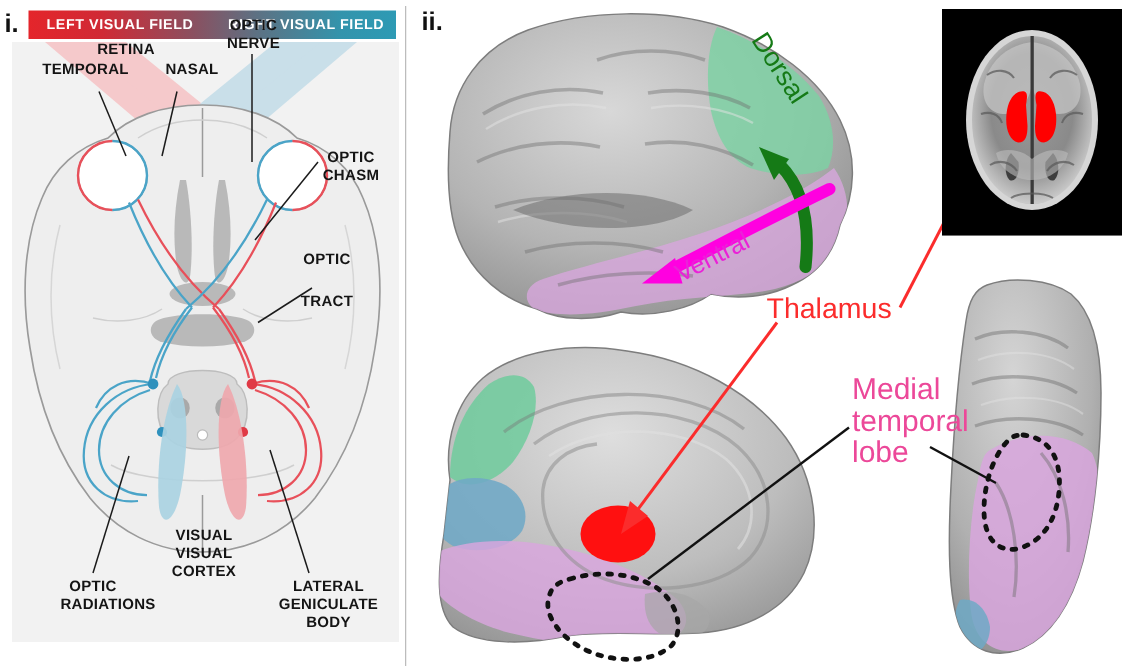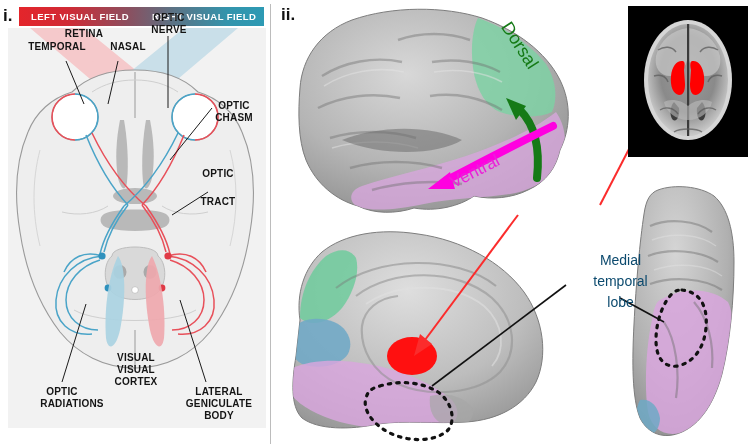--- a/index.html
+++ b/index.html
@@ -31,22 +31,22 @@
 
   
   #panel-ii{position:absolute;left:271px;top:0;width:483px;height:447px;background:#ffffff;}
   #panel-ii-svg{position:absolute;left:0;top:0;}
 
   .lab-dorsal{position:absolute;left:514px;top:18px;font-size:18px;color:#157a16;
       font-weight:normal;transform:rotate(57deg);transform-origin:left top;}
   .lab-ventral{position:absolute;left:447px;top:175px;font-size:17px;color:#ea21d8;
       transform:rotate(-27deg);transform-origin:left top;}
   .lab-thalamus{position:absolute;left:511px;top:196px;font-size:19px;color:#fb2c2c;}
-  .lab-mtl{position:absolute;left:568px;top:250px;font-size:14px;color:#0c4a6e;
-      line-height:21px;text-align:center;width:105px;}
+  .lab-mtl{position:absolute;left:568px;top:250px;font-size:20px;color:#ec4899;
+      line-height:21px;width:105px;}
 
   #mri{position:absolute;left:628px;top:6px;width:120px;height:151px;background:#000;overflow:hidden;}
   #mri svg{position:absolute;left:0;top:0;}
 </style>
 </head>
 <body>
 
 <div class="fig">
 
   <div id="panel-i">
@@ -431,20 +431,21 @@
         <path d="M63,64 C62,58 62,56 64,55 C70,54 75,60 76,70
                  C77,80 74,88 68,89 C63,89 62,84 62,78 Z" fill="#ff0000"></path>
       </g>
     </svg>
   </div>
 
   <div class="lab-dorsal">Dorsal</div>
 
   <div class="lab-ventral">Ventral</div>
 
+  <div class="lab-thalamus">Thalamus</div>
 
   <div class="lab-mtl">
     <div>Medial</div>
     <div>temporal</div>
     <div>lobe</div>
   </div>
 
 </div>
 
 </body></html>

